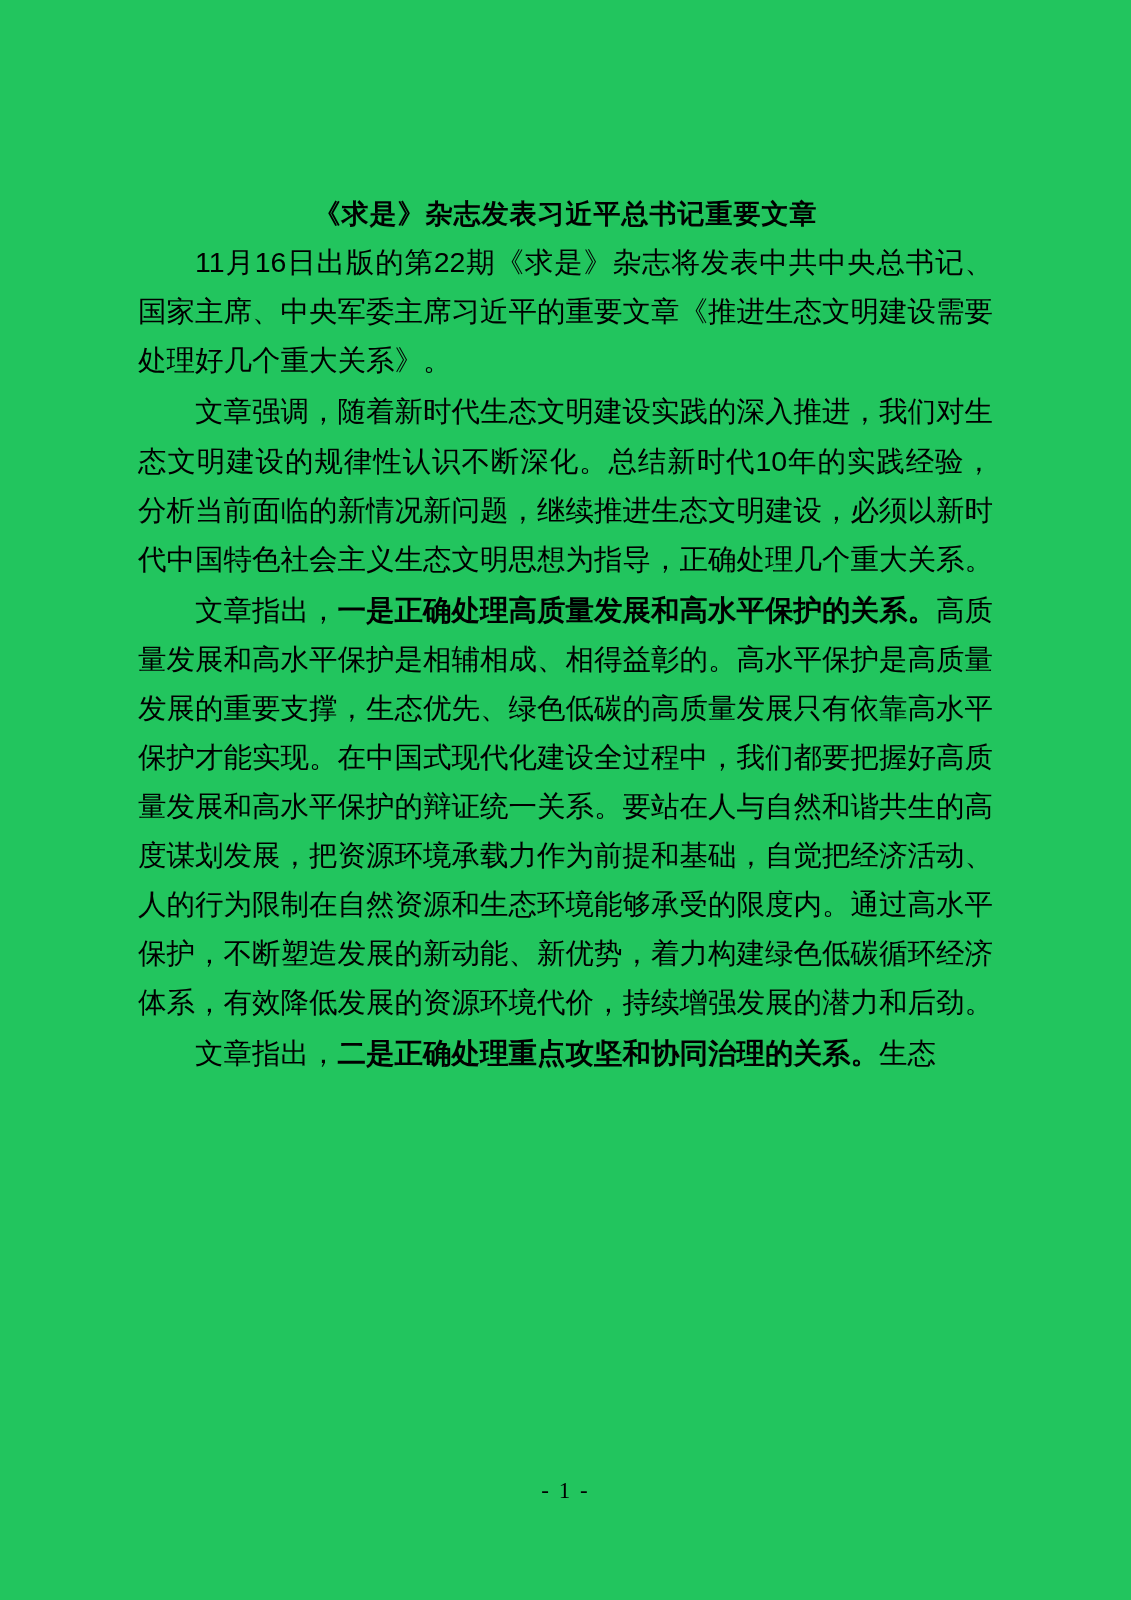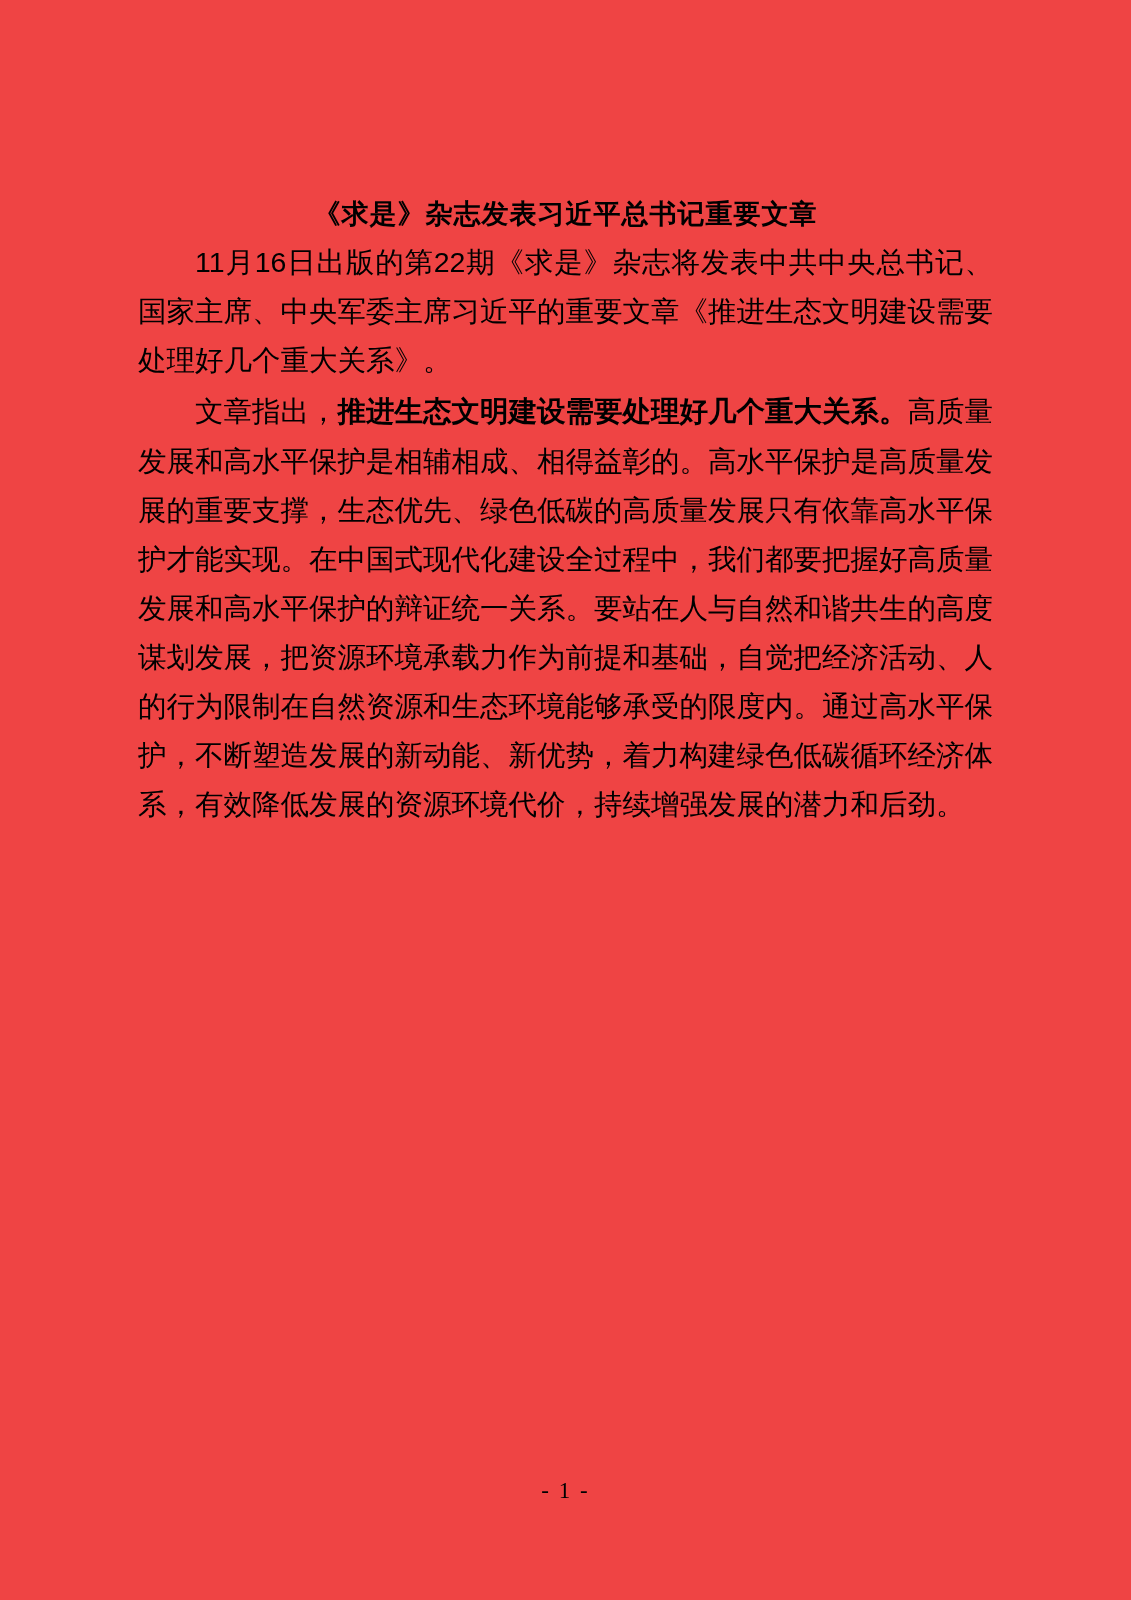--- a/index.html
+++ b/index.html
@@ -4,21 +4,21 @@
 <style>
   html, body {
     margin: 0;
     padding: 0;
     background: #ffffff;
   }
   .page {
     width: 1131px;
     height: 1600px;
     position: relative;
-    background: #ef4444;
+    background: #22c55e;
     font-family: "Liberation Serif", "DejaVu Serif", serif;
     color: #000000;
     box-sizing: border-box;
     overflow: hidden;
   }
   .content {
     position: absolute;
     left: 138px;
     right: 138px;
     top: 196px;
@@ -67,19 +67,21 @@
 </head>
 <body>
 
 <div class="page">
 
   <div class="content">
     <div class="subtitle">《求是》杂志发表习近平总书记重要文章</div>
 
     <div class="body-text">
       <p><span>11月16日出版的第22期《求是》杂志将发表中共中央总书记、国家主席、中央军委主席习近平的重要文章《推进生态文明建设需要处理好几个重大关系》。</span></p>
-      <p><span>文章指出，</span><span class="bold">推进生态文明建设需要处理好几个重大关系。</span><span>高质量发展和高水平保护是相辅相成、相得益彰的。高水平保护是高质量发展的重要支撑，生态优先、绿色低碳的高质量发展只有依靠高水平保护才能实现。在中国式现代化建设全过程中，我们都要把握好高质量发展和高水平保护的辩证统一关系。要站在人与自然和谐共生的高度谋划发展，把资源环境承载力作为前提和基础，自觉把经济活动、人的行为限制在自然资源和生态环境能够承受的限度内。通过高水平保护，不断塑造发展的新动能、新优势，着力构建绿色低碳循环经济体系，有效降低发展的资源环境代价，持续增强发展的潜力和后劲。</span></p>
+      <p><span>文章强调，随着新时代生态文明建设实践的深入推进，我们对生态文明建设的规律性认识不断深化。总结新时代10年的实践经验，分析当前面临的新情况新问题，继续推进生态文明建设，必须以新时代中国特色社会主义生态文明思想为指导，正确处理几个重大关系。</span></p>
+      <p><span>文章指出，</span><span class="bold">一是正确处理高质量发展和高水平保护的关系。</span><span>高质量发展和高水平保护是相辅相成、相得益彰的。高水平保护是高质量发展的重要支撑，生态优先、绿色低碳的高质量发展只有依靠高水平保护才能实现。在中国式现代化建设全过程中，我们都要把握好高质量发展和高水平保护的辩证统一关系。要站在人与自然和谐共生的高度谋划发展，把资源环境承载力作为前提和基础，自觉把经济活动、人的行为限制在自然资源和生态环境能够承受的限度内。通过高水平保护，不断塑造发展的新动能、新优势，着力构建绿色低碳循环经济体系，有效降低发展的资源环境代价，持续增强发展的潜力和后劲。</span></p>
+      <p><span>文章指出，</span><span class="bold">二是正确处理重点攻坚和协同治理的关系。</span><span>生态</span></p>
     </div>
   </div>
 
   <div class="footer">- 1 -</div>
 
 </div>
 
 </body></html>

